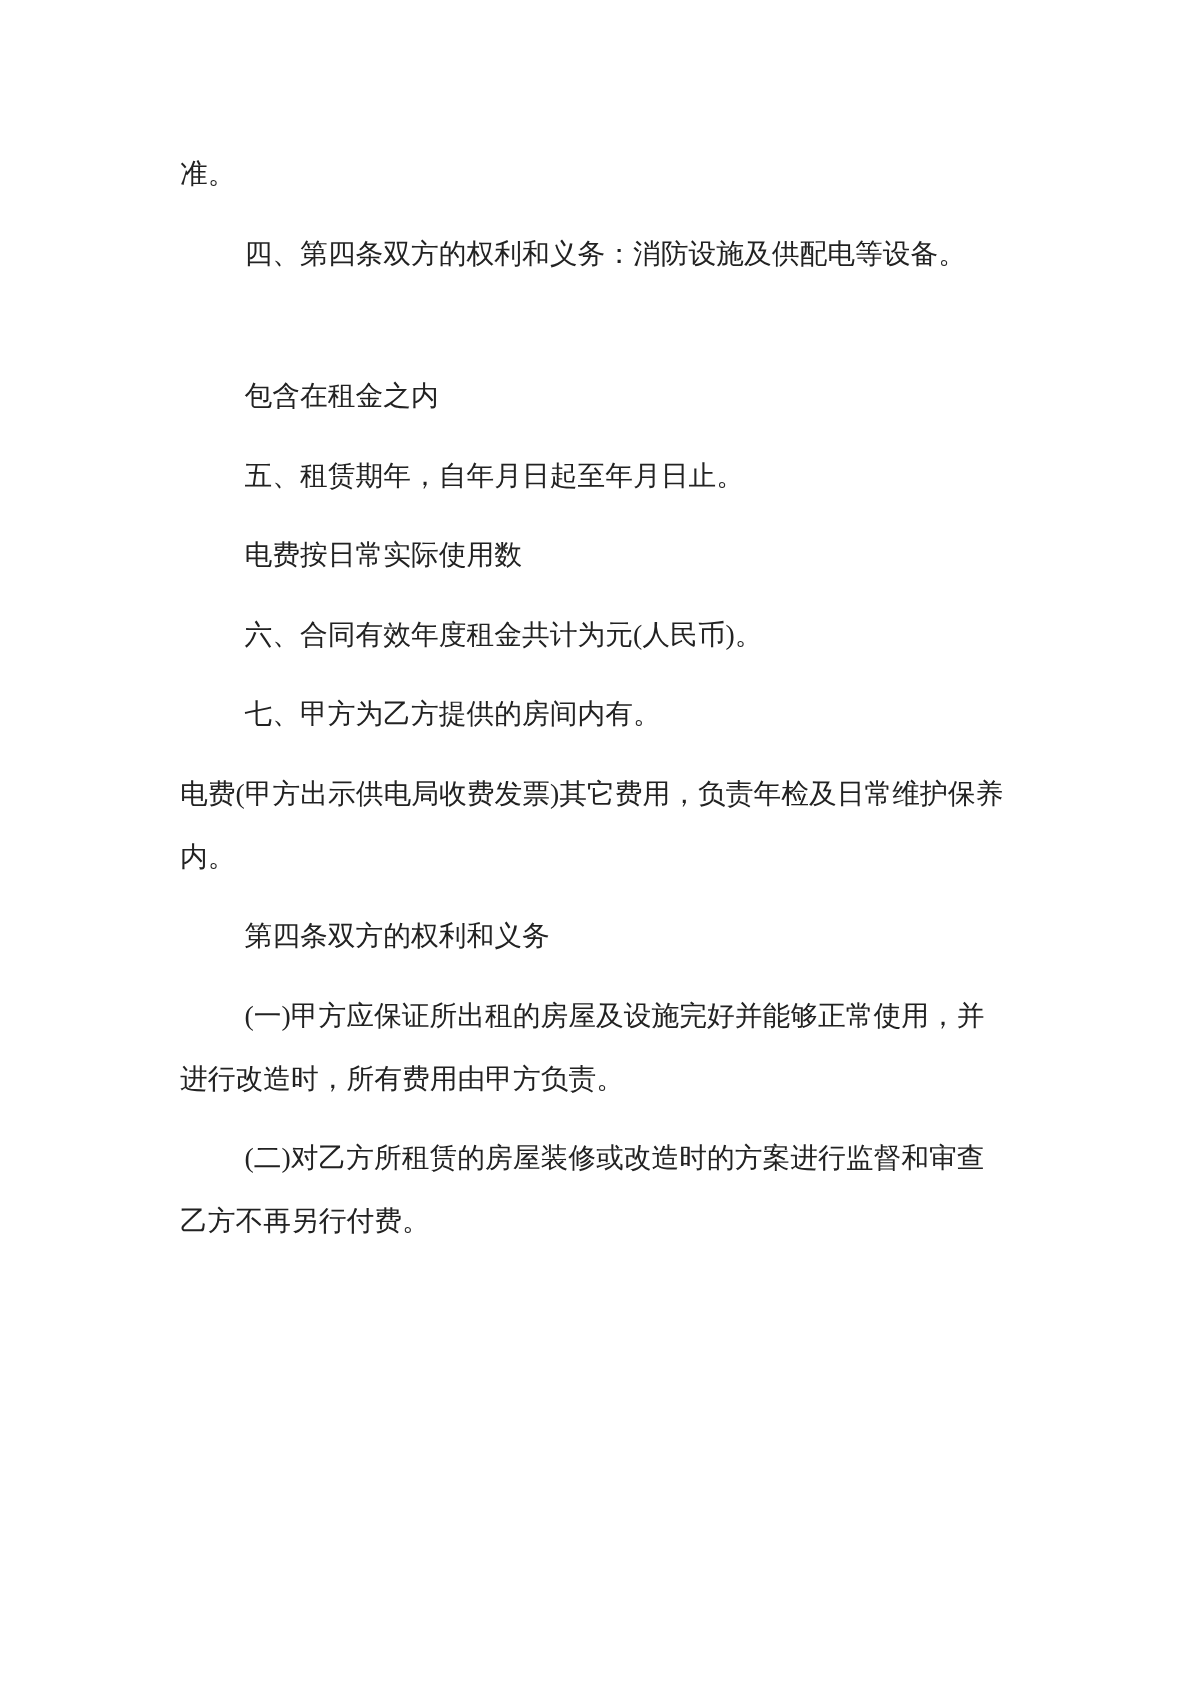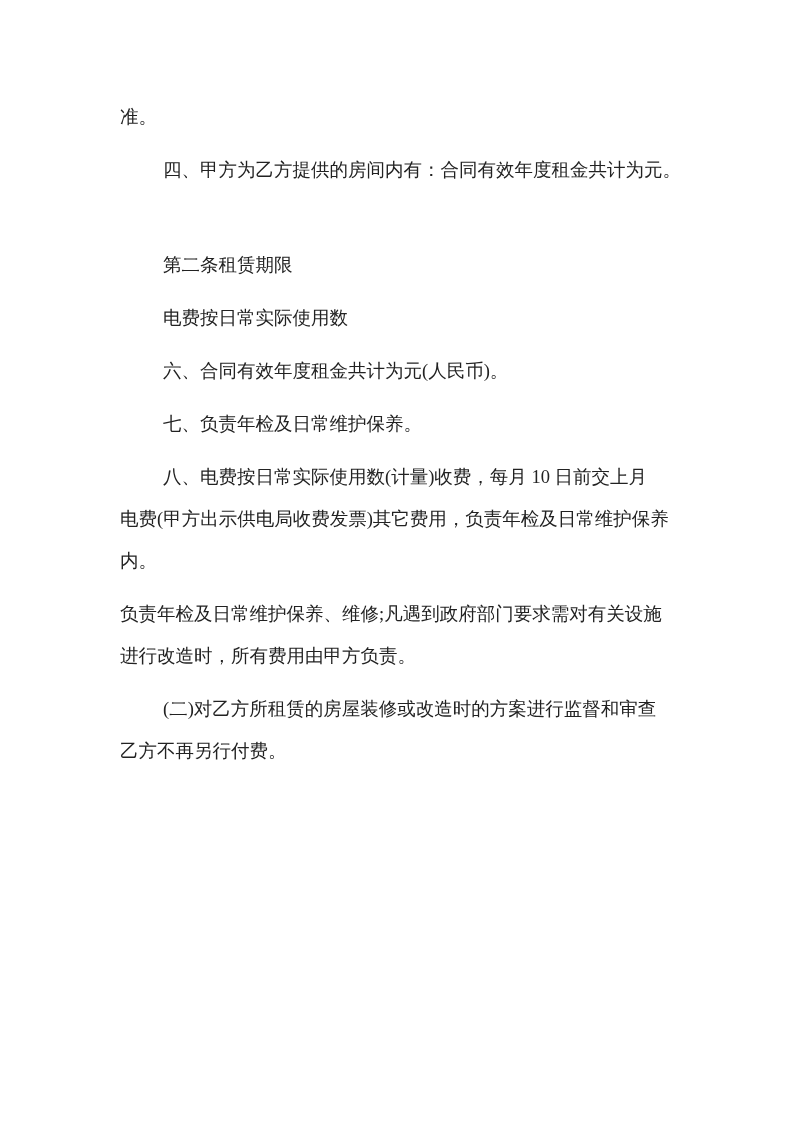--- a/index.html
+++ b/index.html
@@ -42,54 +42,59 @@
 </head>
 <body>
 
 <div class="page">
 
   <p class="para">
     <span class="line">准。</span>
   </p>
 
   <p class="para">
-    <span class="line indent">四、甲方为乙方提供的房间内有：合同有效年度租金共计为元。</span>
+    <span class="line indent">四、第四条双方的权利和义务：消防设施及供配电等设备。</span>
   </p>
 
   <p class="para empty">
     <span class="line"></span>
   </p>
 
   <p class="para">
-    <span class="line indent">第二条租赁期限</span>
+    <span class="line indent">包含在租金之内</span>
   </p>
 
+  <p class="para">
+    <span class="line indent">五、租赁期年，自年月日起至年月日止。</span>
+  </p>
 
   <p class="para">
     <span class="line indent">电费按日常实际使用数</span>
   </p>
 
   <p class="para">
     <span class="line indent">六、合同有效年度租金共计为元(人民币)。</span>
   </p>
 
   <p class="para">
-    <span class="line indent">七、负责年检及日常维护保养。</span>
+    <span class="line indent">七、甲方为乙方提供的房间内有。</span>
   </p>
 
   <p class="para">
-    <span class="line indent">八、电费按日常实际使用数(计量)收费，每月 10 日前交上月</span>
     <span class="line">电费(甲方出示供电局收费发票)其它费用，负责年检及日常维护保养</span>
     <span class="line">内。</span>
   </p>
 
+  <p class="para">
+    <span class="line indent">第四条双方的权利和义务</span>
+  </p>
 
 
   <p class="para">
-    <span class="line">负责年检及日常维护保养、维修;凡遇到政府部门要求需对有关设施</span>
+    <span class="line indent">(一)甲方应保证所出租的房屋及设施完好并能够正常使用，并</span>
     <span class="line">进行改造时，所有费用由甲方负责。</span>
   </p>
 
   <p class="para">
     <span class="line indent">(二)对乙方所租赁的房屋装修或改造时的方案进行监督和审查</span>
     <span class="line">乙方不再另行付费。</span>
   </p>
 
 </div>
 

